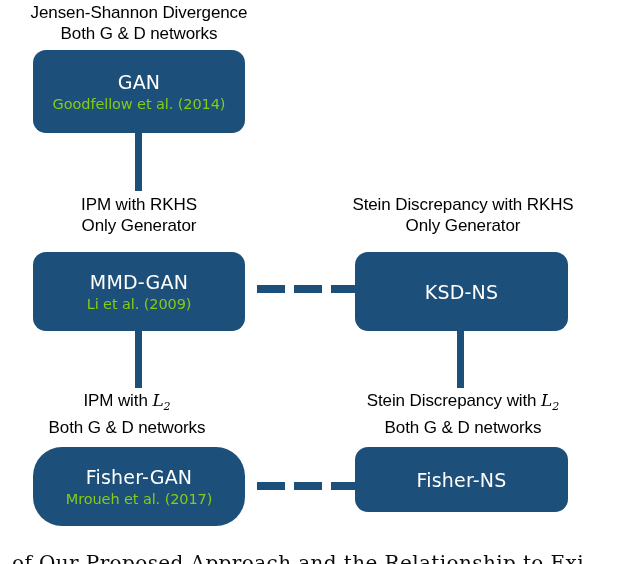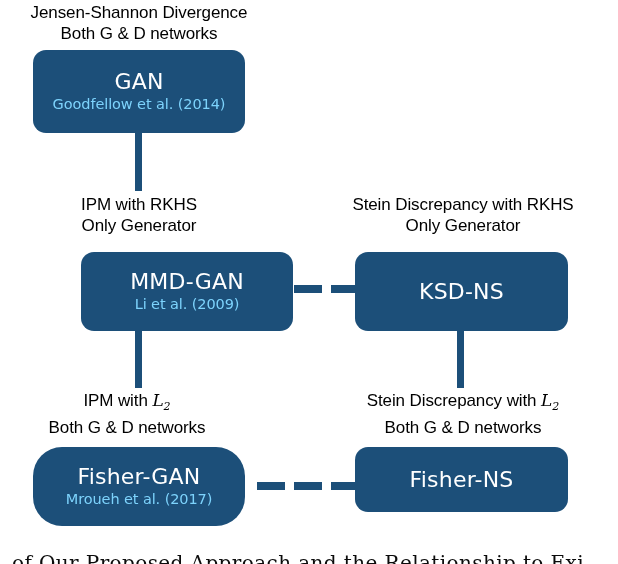--- a/index.html
+++ b/index.html
@@ -55,31 +55,31 @@
     border-radius: 13px;
     display: flex;
     flex-direction: column;
     align-items: center;
     justify-content: center;
     color: #ffffff;
     text-align: center;
   }
   .node-title {
     font-family: "DejaVu Sans", sans-serif;
-    font-size: 22px;
+    font-size: 19px;
     line-height: 24px;
     letter-spacing: 0.2px;
     color: #ffffff;
   }
   .node-sub {
     font-family: "DejaVu Sans", sans-serif;
     font-size: 14.5px;
     line-height: 19px;
     letter-spacing: -0.1px;
-    color: #7dd3fc;
+    color: #84cc16;
     margin-top: 1px;
   }
 
   
   .vconn {
     position: absolute;
     width: 7px;
     background: #1C4F79;
   }
   .dashrow {
@@ -130,21 +130,21 @@
   <div class="edge-label" style="left:24px; top:194px; width:230px;">
     <span class="l1">IPM with RKHS</span>
     <span class="l2">Only Generator</span>
   </div>
 
   <div class="edge-label" style="left:318px; top:194px; width:290px;">
     <span class="l1">Stein Discrepancy with RKHS</span>
     <span class="l2">Only Generator</span>
   </div>
 
-  <div class="node" style="left:33px; top:252px; width:212px; height:79px;margin-left:48px;">
+  <div class="node" style="left:33px; top:252px; width:212px; height:79px;">
     <div class="node-title">MMD-GAN</div>
     <div class="node-sub">Li et al. (2009)</div>
   </div>
 
   <div class="node" style="left:355px; top:252px; width:213px; height:79px;justify-content:center;">
     <div class="node-title">KSD-NS</div>
   </div>
 
   <div class="dashrow" style="left:257px; top:285px; width:98px;">
     <span class="dash" style="width:28px;"></span>

